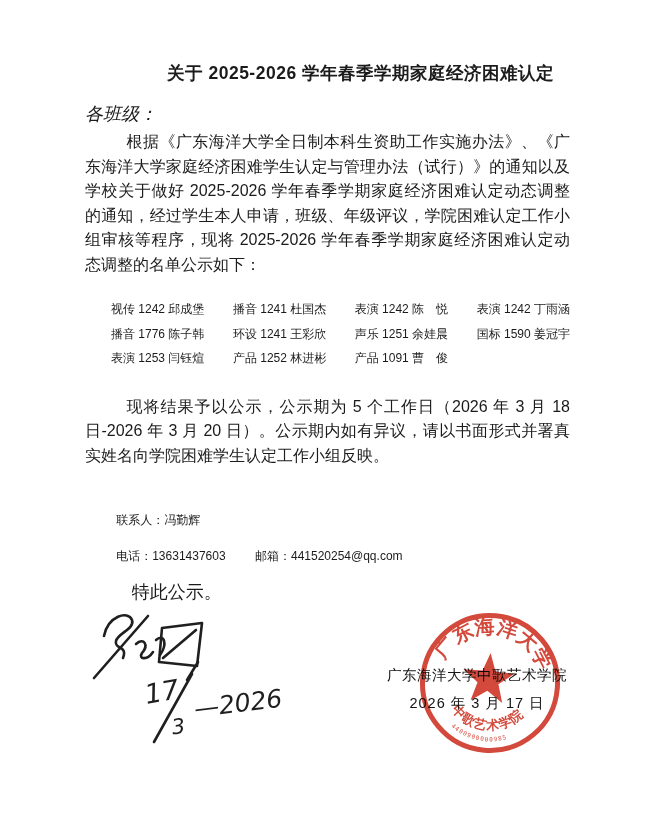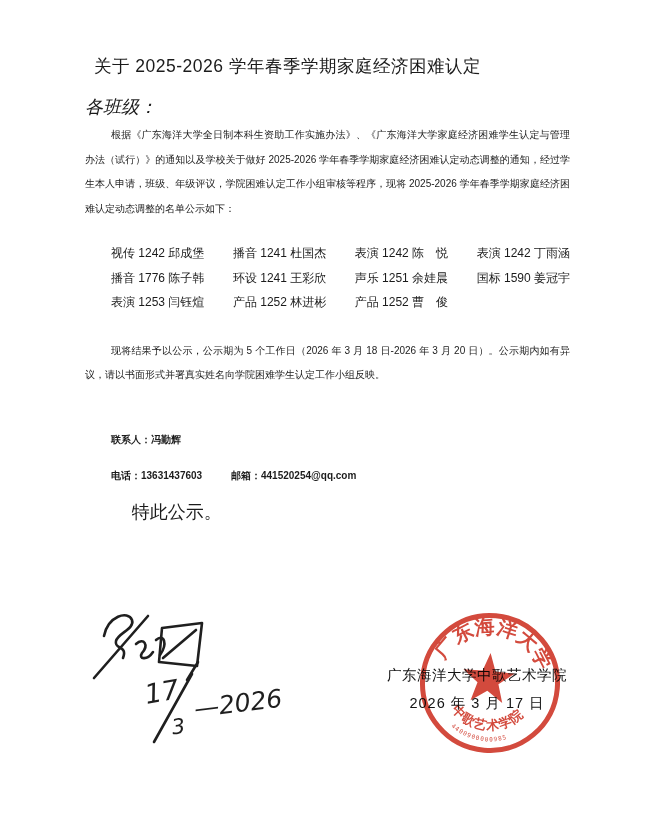--- a/index.html
+++ b/index.html
@@ -5,30 +5,30 @@
   html,body{margin:0;padding:0;background:#ffffff;}
   .page{
     position:relative;
     width:654px;height:830px;
     background:#ffffff;
     font-family:"Liberation Sans","DejaVu Sans",sans-serif;
     color:#1b1b1b;
     overflow:hidden;
   }
   .content{padding:46px 84px 0 85px;}
-  .doc-title{font-size:17.5px;font-weight:400;text-align:left;letter-spacing:.5px;line-height:22px;margin:9px;}
+  .doc-title{font-size:17.5px;font-weight:700;text-align:right;letter-spacing:.5px;line-height:22px;margin:16px;}
   .doc-title.second{margin-top:16px;}
   .salutation{margin-top:18px;font-size:18px;line-height:24px;font-style:italic;}
-  .para{font-size:10px;line-height:24.5px;text-align:justify;text-indent:2.6em;margin:0;}
+  .para{font-size:16px;line-height:24.5px;text-align:justify;text-indent:2.6em;margin:0;}
   .para.first{margin-top:4px;}
   .para.second{margin-top:24px;}
   .roster{display:grid;grid-template-columns:repeat(4,max-content);justify-content:space-between;
           padding-left:26px;margin-top:20px;font-size:12px;line-height:24.5px;}
   .roster .cell{white-space:pre;}
-  .contact-line{font-size:10px;line-height:24px;text-indent:2.6em;margin-top:12px;font-weight:bold;}
+  .contact-line{font-size:12px;line-height:24px;text-indent:2.6em;margin-top:12px;}
   .contact-line.first{margin-top:40px;}
   .email{margin-left:26px;}
   .closing{font-size:18px;line-height:24px;text-indent:2.6em;margin-top:12px;}
   .sig-svg{position:absolute;left:88px;top:600px;}
   .issuer-block{position:absolute;left:372px;top:666px;width:210px;text-align:center;
                 font-size:14.5px;color:#141414;letter-spacing:.5px;}
   .issue-date{position:absolute;left:372px;top:694px;width:210px;text-align:center;
               font-size:14.5px;color:#141414;letter-spacing:1px;}
   .seal-svg{position:absolute;left:414px;top:608px;mix-blend-mode:multiply;opacity:.92;
             transform:rotate(5deg);}
@@ -51,21 +51,21 @@
       <span class="cell">视传 1242 邱成堡</span>
       <span class="cell">播音 1241 杜国杰</span>
       <span class="cell">表演 1242 陈　悦</span>
       <span class="cell">表演 1242 丁雨涵</span>
       <span class="cell">播音 1776 陈子韩</span>
       <span class="cell">环设 1241 王彩欣</span>
       <span class="cell">声乐 1251 余娃晨</span>
       <span class="cell">国标 1590 姜冠宇</span>
       <span class="cell">表演 1253 闫钰煊</span>
       <span class="cell">产品 1252 林进彬</span>
-      <span class="cell">产品 1252 曹　俊</span>
+      <span class="cell">产品 1091 曹　俊</span>
       <span class="cell"></span>
     </div>
 
     <p class="para second">现将结果予以公示，公示期为 5 个工作日（2026 年 3 月 18 日-2026 年 3 月 20 日）。公示期内如有异议，请以书面形式并署真实姓名向学院困难学生认定工作小组反映。</p>
 
     <div class="contact-line first">联系人：冯勤辉</div>
     <div class="contact-line">
       <span>电话：13631437603</span>
       <span class="email">邮箱：441520254@qq.com</span>
     </div>

